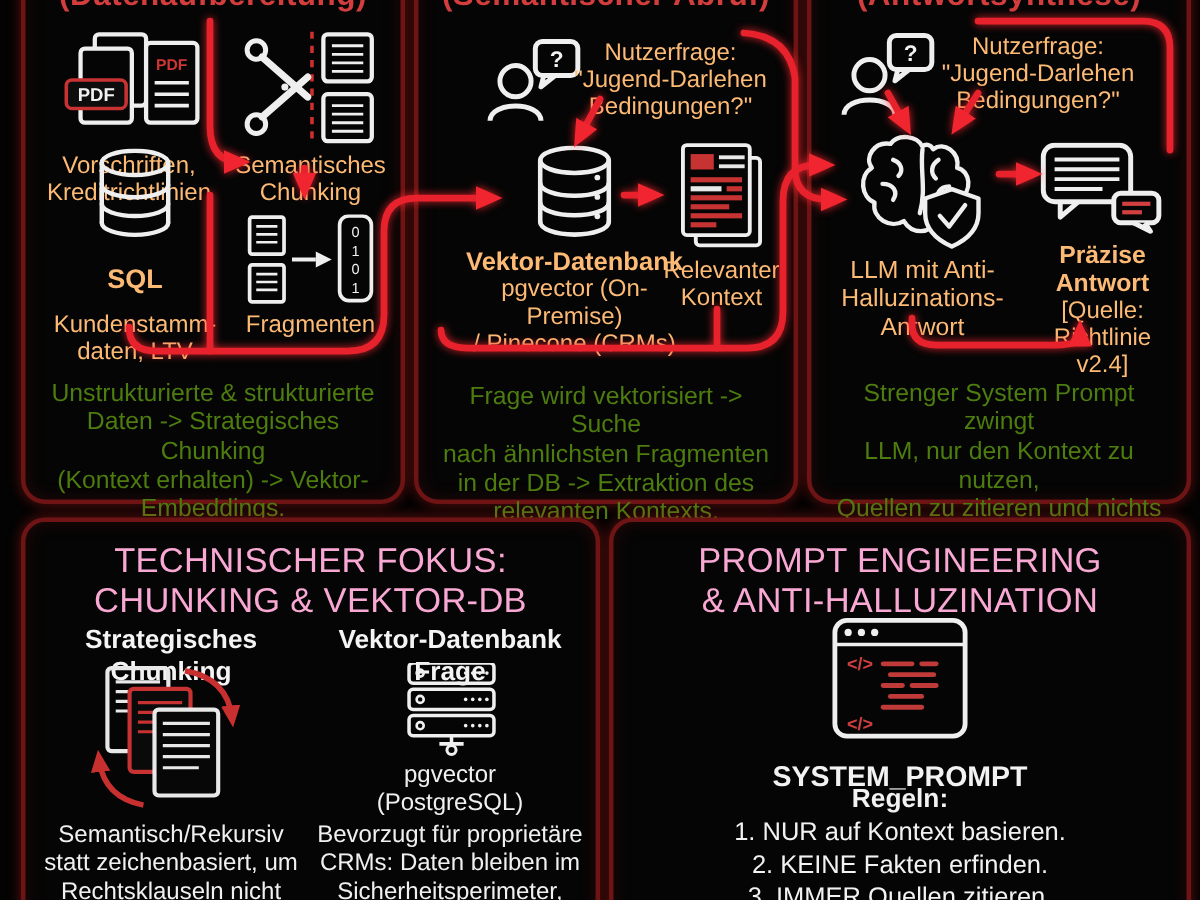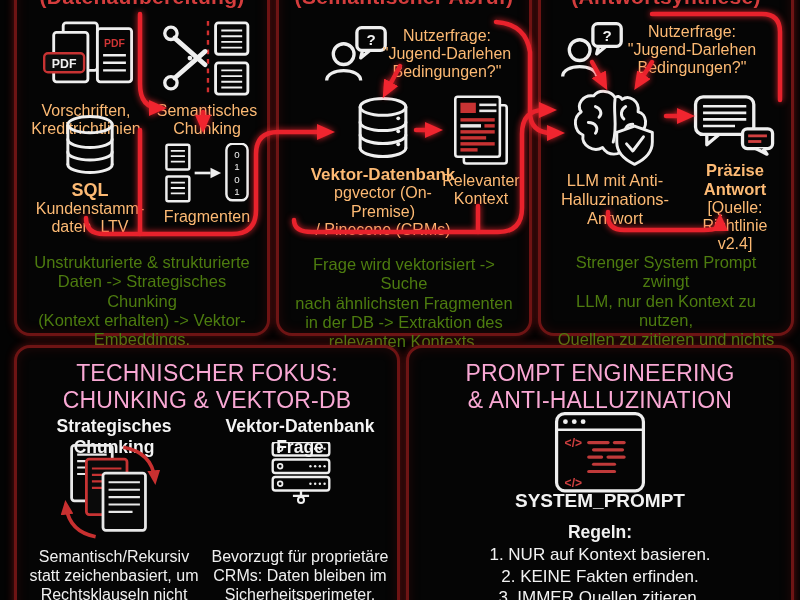--- a/index.html
+++ b/index.html
@@ -64,21 +64,21 @@
           <path d="M13,60 L45,32" stroke-width="5"></path>
           <circle cx="9" cy="13" r="6.5" stroke-width="3.5"></circle>
           <circle cx="9" cy="65" r="6.5" stroke-width="3.5"></circle>
         </g>
         <circle cx="29" cy="39" r="2.5" fill="#efefef"></circle>
       </svg>
       <div class="cap">Semantisches
 Chunking</div>
     </div>
 
-    <div class="fig" style="left:18px;top:148px;width:110px;gap:3px;">
+    <div class="fig" style="left:18px;top:132px;width:110px;gap:15px;">
       <svg width="66" height="62" viewBox="0 0 72 84">
         <g fill="none" stroke="#efefef" stroke-width="4" stroke-linecap="round">
           <ellipse cx="36" cy="13" rx="30" ry="11"></ellipse>
           <path d="M6,13 V67 M66,13 V67"></path>
           <path d="M6,67 A30,11 0 0 0 66,67"></path>
           <path d="M6,33 A30,11 0 0 0 66,33"></path>
           <path d="M6,50 A30,11 0 0 0 66,50"></path>
         </g>
       </svg>
       <div class="cap bold" style="font-size:18px;">SQL</div>
@@ -285,20 +285,22 @@
             <circle cx="76" cy="36" r="1.8"></circle>
             <circle cx="83" cy="36" r="1.8"></circle>
           <circle cx="62" cy="62" r="1.8"></circle>
             <circle cx="69" cy="62" r="1.8"></circle>
             <circle cx="76" cy="62" r="1.8"></circle>
             <circle cx="83" cy="62" r="1.8"></circle>
         </g>
       </svg>
     </div>
 
+    <div class="body-text" style="left:192px;top:160px;width:182px;">pgvector
+(PostgreSQL)</div>
 
     <div class="body-text" style="left:4px;top:200px;width:186px;">Semantisch/Rekursiv
 statt zeichenbasiert, um
 Rechtsklauseln nicht
 zu zerschneiden.</div>
     <div class="body-text" style="left:190px;top:200px;width:186px;">Bevorzugt für proprietäre
 CRMs: Daten bleiben im
 Sicherheitsperimeter,
 hybride Abfragen</div>
   </div>
@@ -323,21 +325,21 @@
           <rect x="46" y="45" width="40" height="4" rx="2"></rect>
           <rect x="40" y="54" width="20" height="4" rx="2"></rect>
             <rect x="64" y="54" width="24" height="4" rx="2"></rect>
           <rect x="46" y="63" width="30" height="4" rx="2"></rect>
           <rect x="40" y="72" width="36" height="4" rx="2"></rect>
         </g>
         <text x="12" y="93" font-size="15" font-weight="bold" fill="#d04040">&lt;/&gt;</text>
       </svg>
     </div>
 
-    <div class="mono-label" style="top:142px;">SYSTEM_PROMPT</div>
+    <div class="mono-label" style="top:160px;">SYSTEM_PROMPT</div>
     <div class="rules" style="top:174px;font-weight:bold;font-size:17.5px;">Regeln:</div>
     <div class="rules" style="top:196px;">
       <div>1. NUR auf Kontext basieren.</div>
       <div>2. KEINE Fakten erfinden.</div>
       <div>3. IMMER Quellen zitieren.</div>
 
     </div>
   </div>
 
   <svg class="flow" width="800" height="600" viewBox="0 0 800 600">

